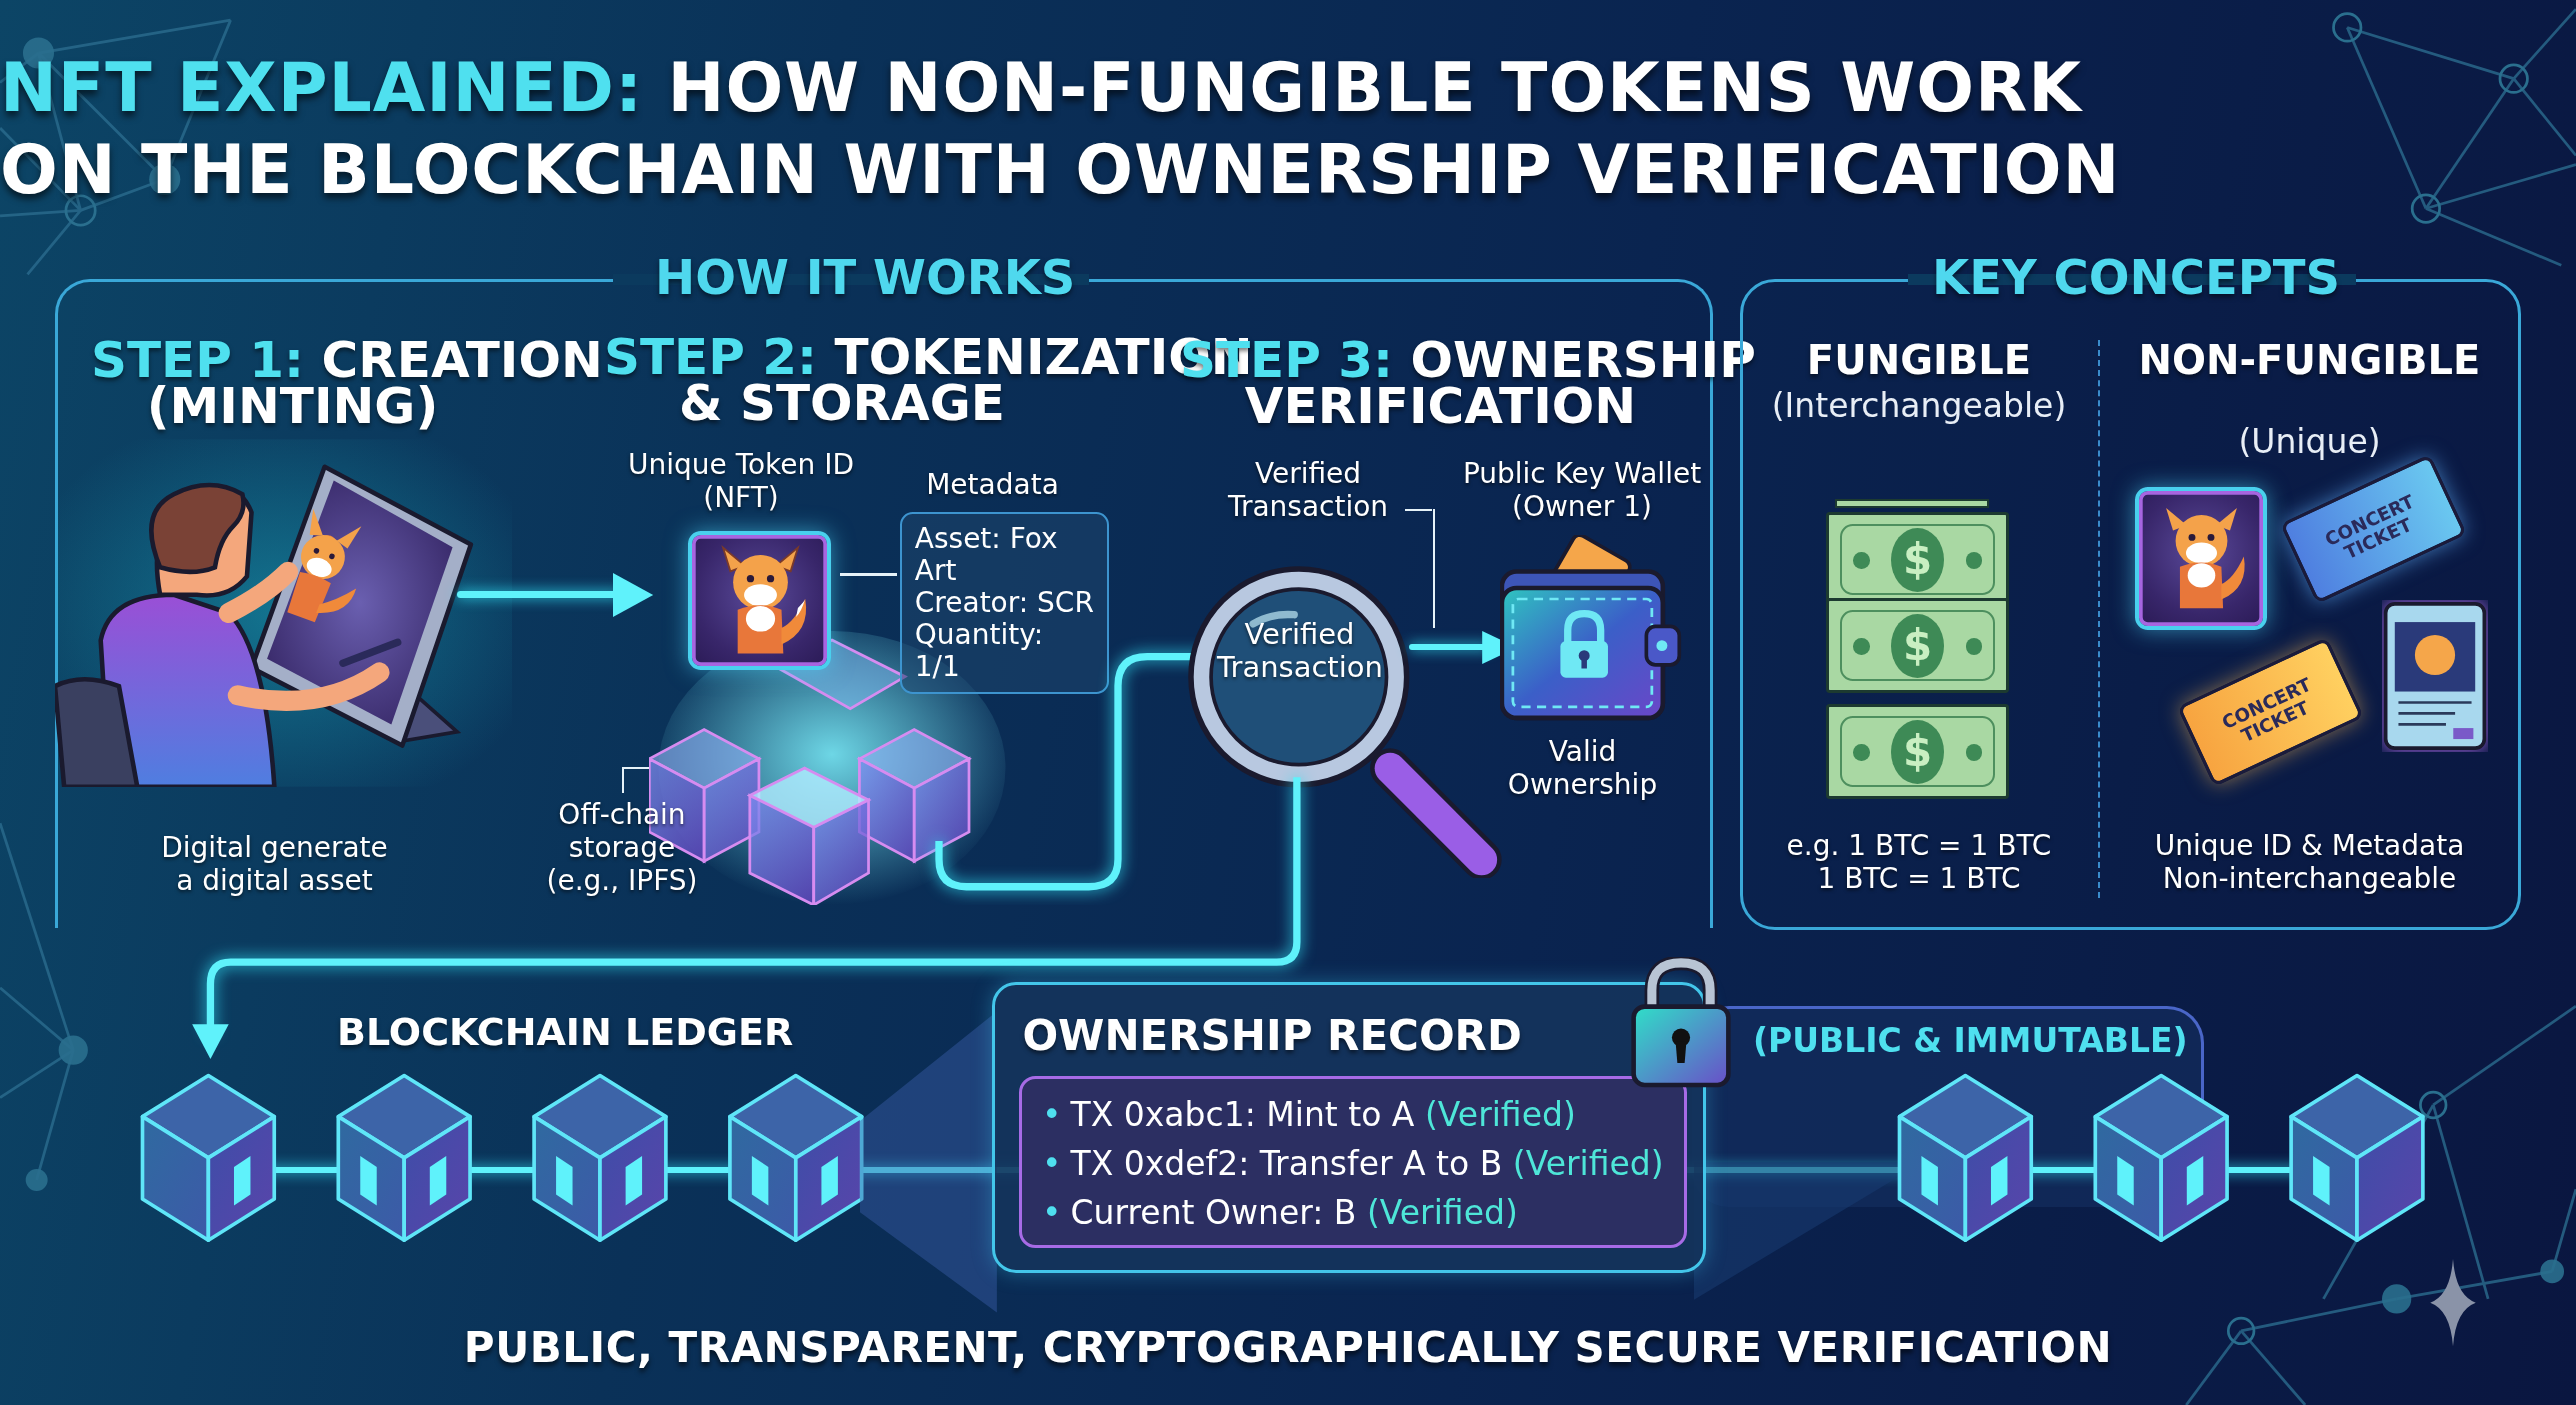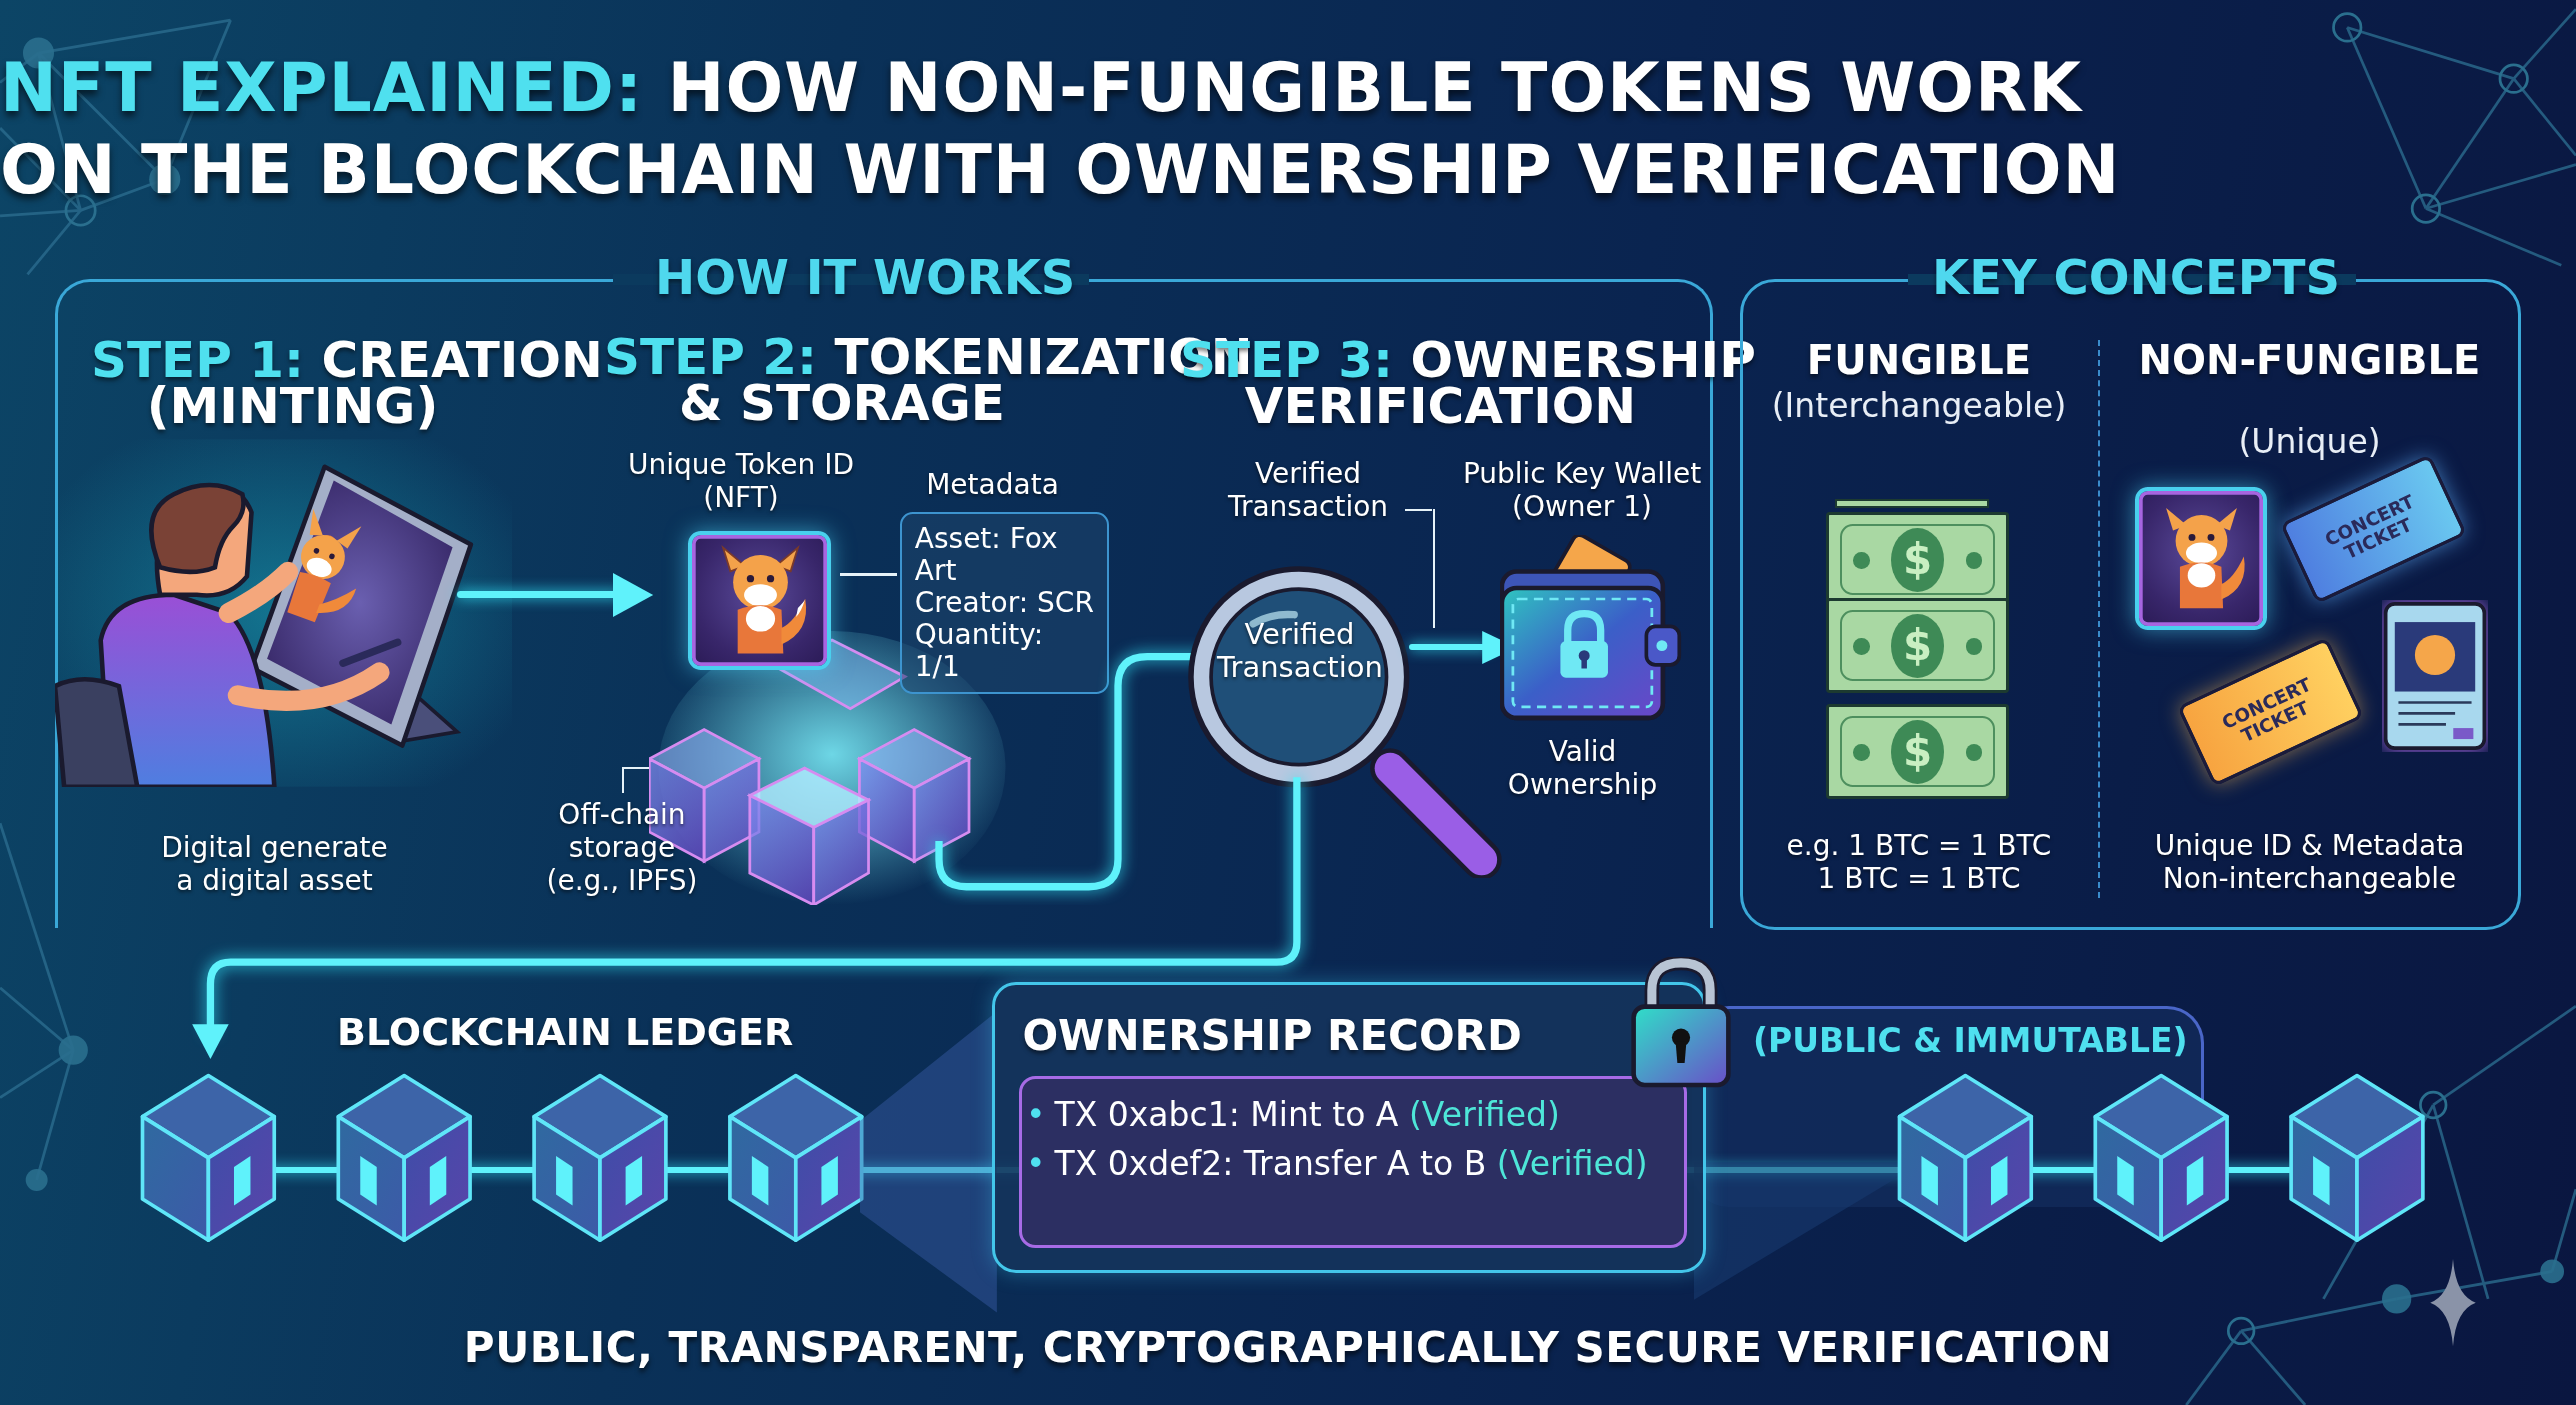--- a/index.html
+++ b/index.html
@@ -76,21 +76,21 @@
   .ledger-title { position: absolute; font-weight: bold; font-size: 38px; text-shadow: 0 2.7px 4.6px rgba(0,0,0,0.5); white-space: nowrap; }
 
   .or-box {
     position: absolute; border: 3.7px solid #43c6ea; border-radius: 24px;
     background: rgba(20,52,92,0.9); box-shadow: 0 0 20px rgba(60,200,240,0.35);
   }
   .or-title { position: absolute; font-weight: bold; font-size: 42px; white-space: nowrap; text-shadow: 0 2.7px 4.6px rgba(0,0,0,0.5); }
   .or-inner {
     position: absolute; border: 3.7px solid #a76be6; border-radius: 16.5px; background: #2c2f62;
   }
-  .or-row { font-size: 33px; line-height: 49px; white-space: nowrap; padding-left: 4px; }
+  .or-row { font-size: 33px; line-height: 49px; white-space: nowrap; padding-left: 20px; }
   .or-bullet { color: #4fe0ef; margin-right: 9.1px; }
 
   .pub-box {
     position: absolute; border: 3.7px solid #4a66c8; border-radius: 37px;
     background: rgba(22,50,100,0.55); border-bottom: none; border-left: none;
   }
   .pub-label { position: absolute; font-weight: bold; font-size: 33px; color: #4fe0ef; white-space: nowrap; }
 
   .footer {
     position: absolute; left: 0; top: 1323px; width: 2576px; text-align: center; font-weight: bold;
@@ -506,20 +506,21 @@
         <path d="M24 88 L42 100 L42 142 L24 130 Z" fill="#5ff2fb" stroke="none"></path>
       </g>
   </g>
 </svg>
 
 <div class="or-box" style="left:992px; top:982px; width:714px; height:291px;">
   <div class="or-title" style="left:27.4px; top:25.6px;">OWNERSHIP RECORD</div>
   <div class="or-inner" style="left:24px; top:91px; width:668px; height:172px; padding-top:11px;">
     <div class="or-row"><span class="or-bullet">•</span><span>TX 0xabc1: Mint to A</span> <span class="teal">(Verified)</span></div>
     <div class="or-row"><span class="or-bullet">•</span><span>TX 0xdef2: Transfer A to B</span> <span class="teal">(Verified)</span></div>
+    <div class="or-row"><span class="or-bullet">•</span><span>Current Owner: B</span> <span class="teal">(Verified)</span></div>
   </div>
 </div>
 
 <svg class="abs" style="left:1630px; top:957px;" width="102" height="132" viewBox="0 0 112 144">
   <defs>
       <linearGradient id="lock" x1="0" y1="0" x2="1" y2="1">
         <stop offset="0" stop-color="#2fe0c8"></stop>
         <stop offset="1" stop-color="#6a4ec8"></stop>
       </linearGradient>
     </defs>

